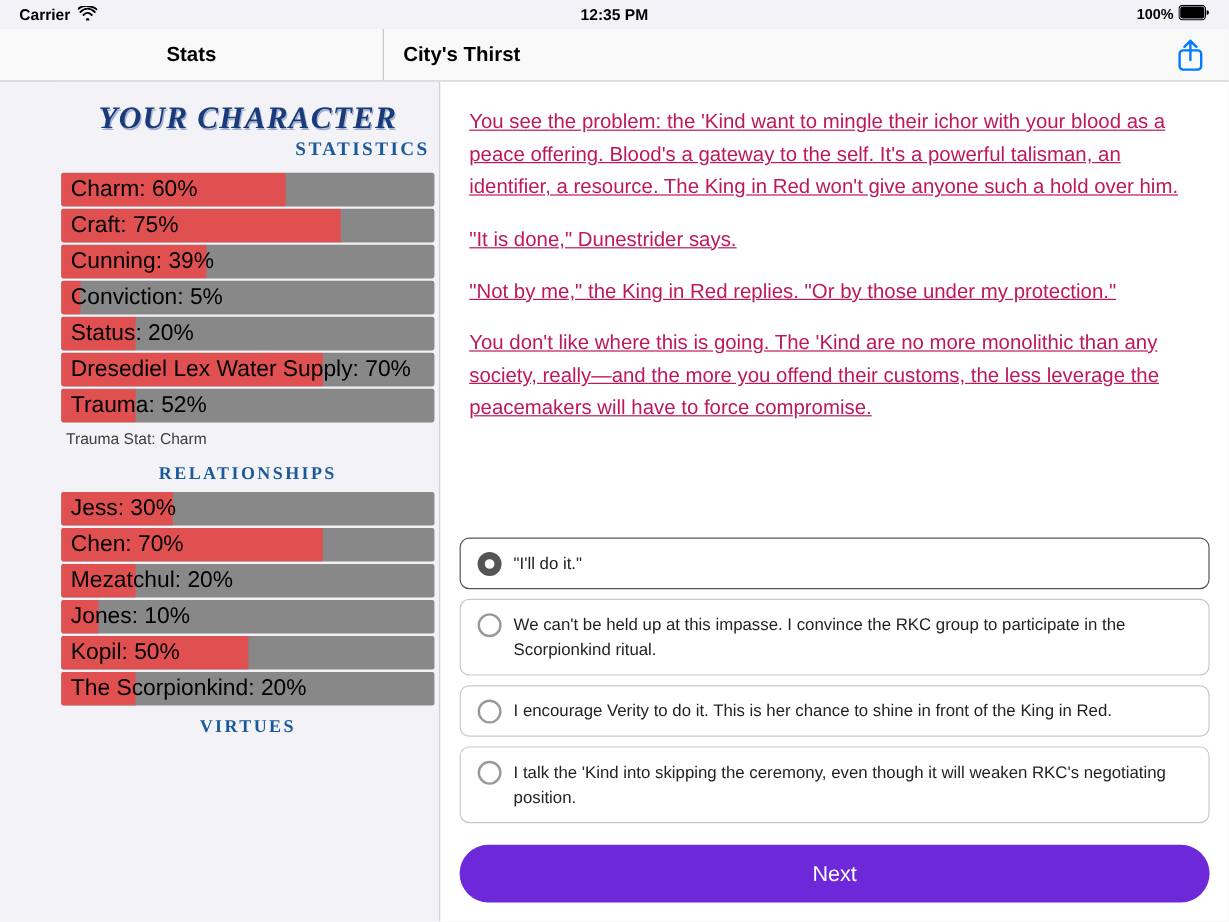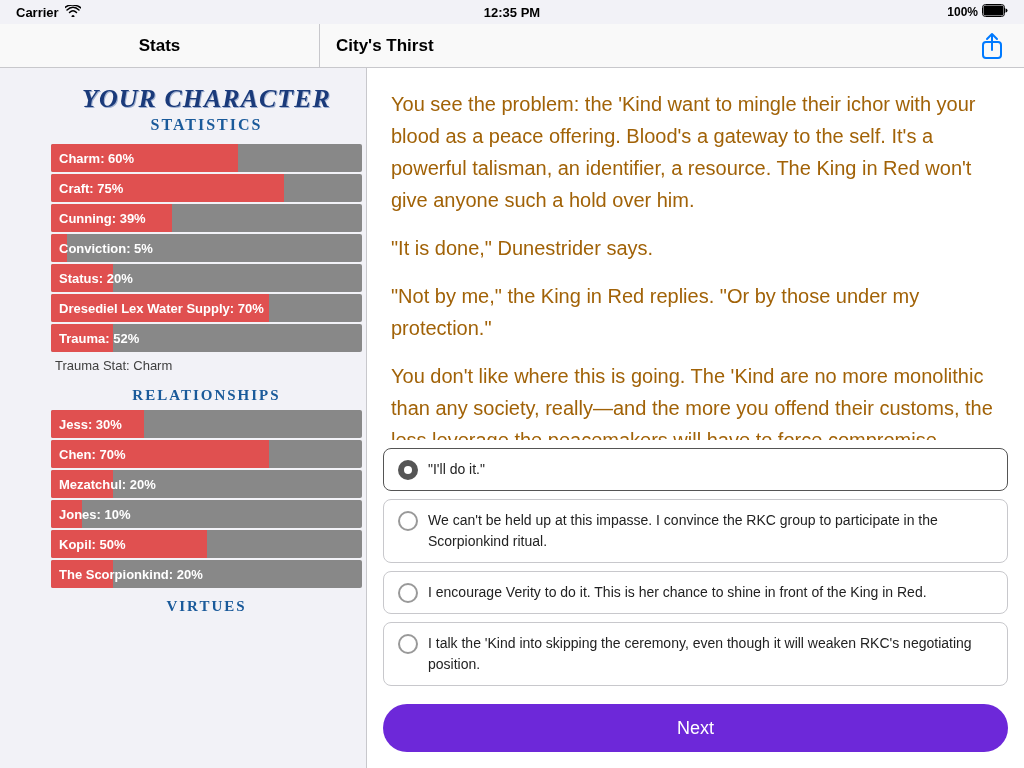--- a/index.html
+++ b/index.html
@@ -101,20 +101,21 @@
       text-shadow: 1px 1px 0 #a0b0d0;
     }
     .char-subtitle {
       font-size: 16px;
       font-weight: 800;
       color: #1a5a9a;
       text-transform: uppercase;
       letter-spacing: 2px;
       font-family: Georgia, serif;
       margin-top: 2px;
+      text-align: right;
     }
 
     
     .stat-row {
       margin: 2px 4px;
       background: #888;
       border-radius: 2px;
       height: 28px;
       position: relative;
       overflow: hidden;
@@ -124,23 +125,23 @@
       background: #e05050;
       position: absolute;
       left: 0;
       top: 0;
     }
     .stat-label {
       position: absolute;
       left: 8px;
       top: 50%;
       transform: translateY(-50%);
-      color: #ffffff;
-      font-size: 13px;
-      font-weight: 700;
+      color: #000000;
+      font-size: 19px;
+      font-weight: 400;
       z-index: 1;
       white-space: nowrap;
     }
 
     
     .section-title {
       text-align: center;
       font-size: 15px;
       font-weight: 800;
       color: #1a5a9a;
@@ -160,23 +161,24 @@
       flex: 1;
       display: flex;
       flex-direction: column;
       background: #fff;
       overflow: hidden;
     }
     .story-text {
       flex: 1;
       overflow-y: auto;
       padding: 20px 24px 12px;
-      font-size: 20px;
+      font-size: 17px;
       line-height: 1.6;
-      color: #a16207;
+      color: #be185d;
+      text-decoration: underline;
     }
     .story-paragraph {
       margin-bottom: 16px;
     }
 
     
     .choices-area {
       padding: 8px 16px 0;
     }
     .choice-option {

